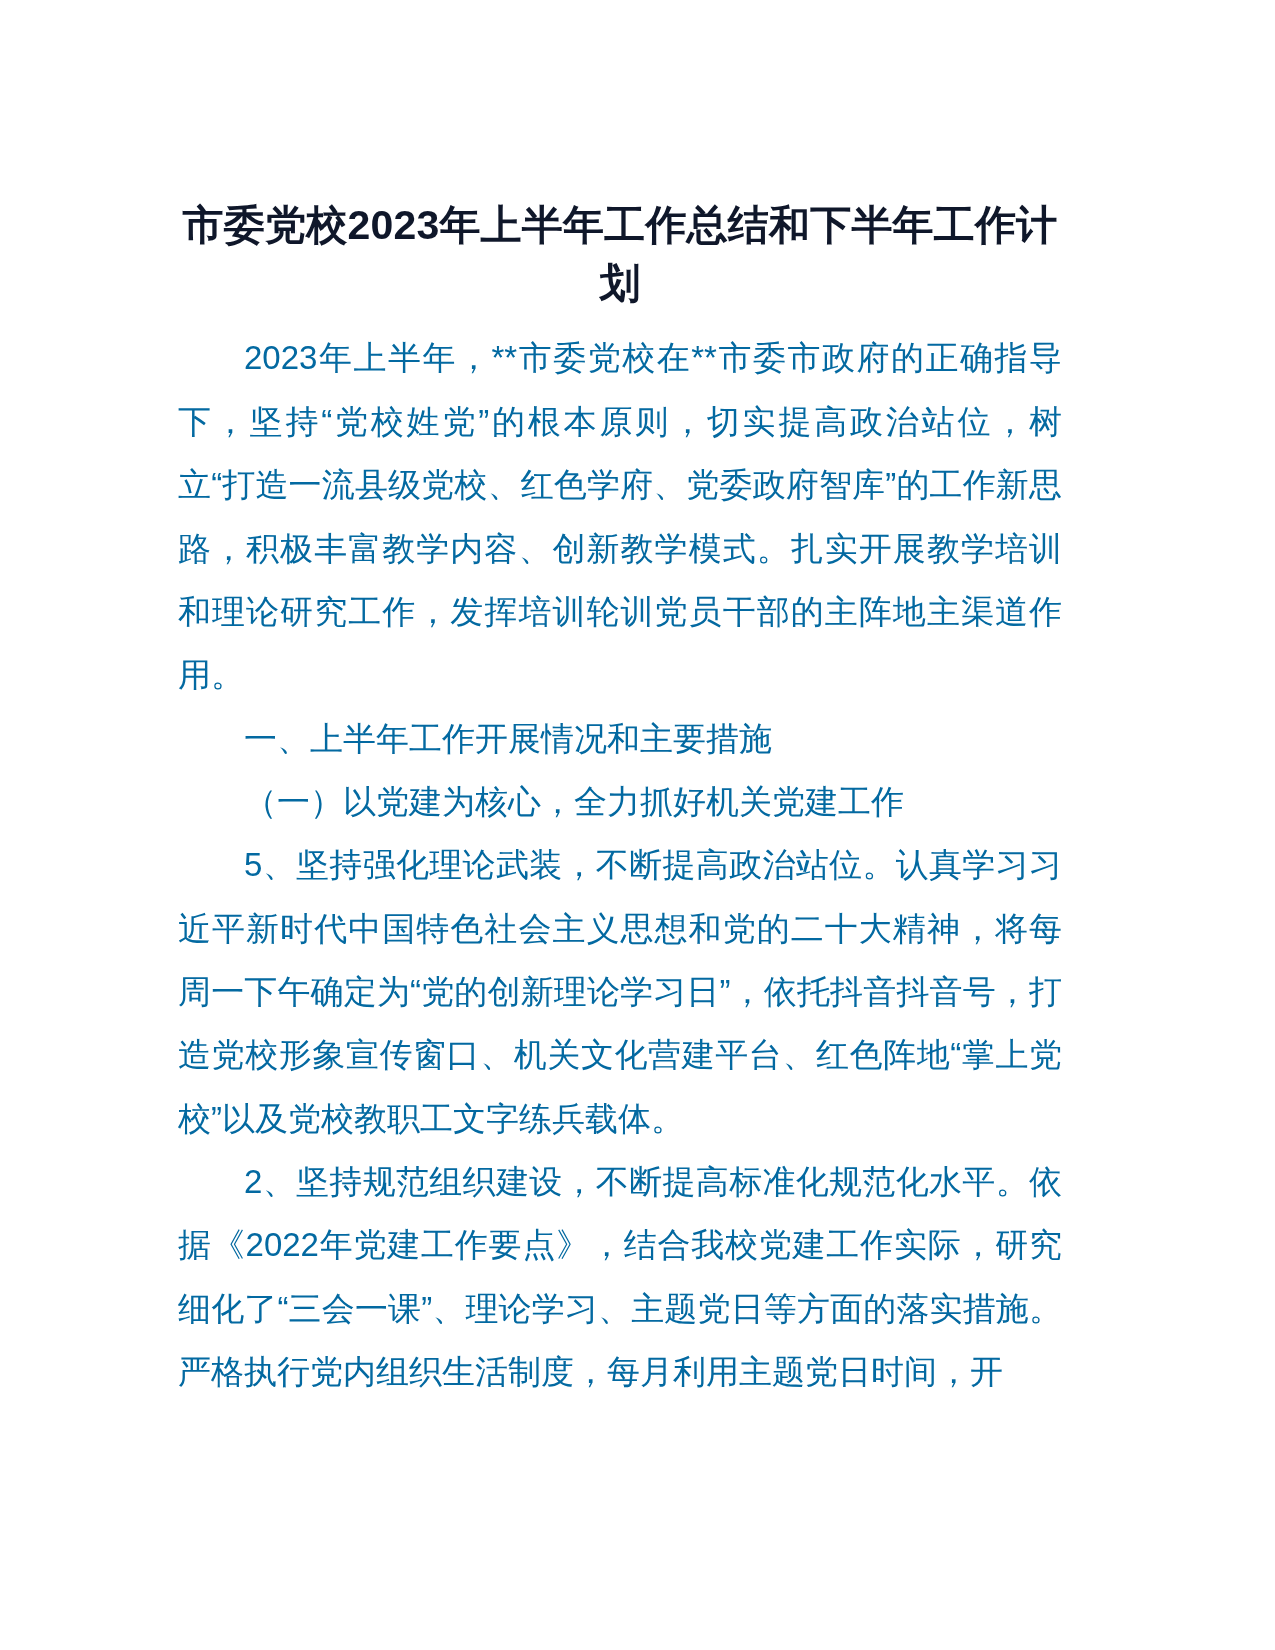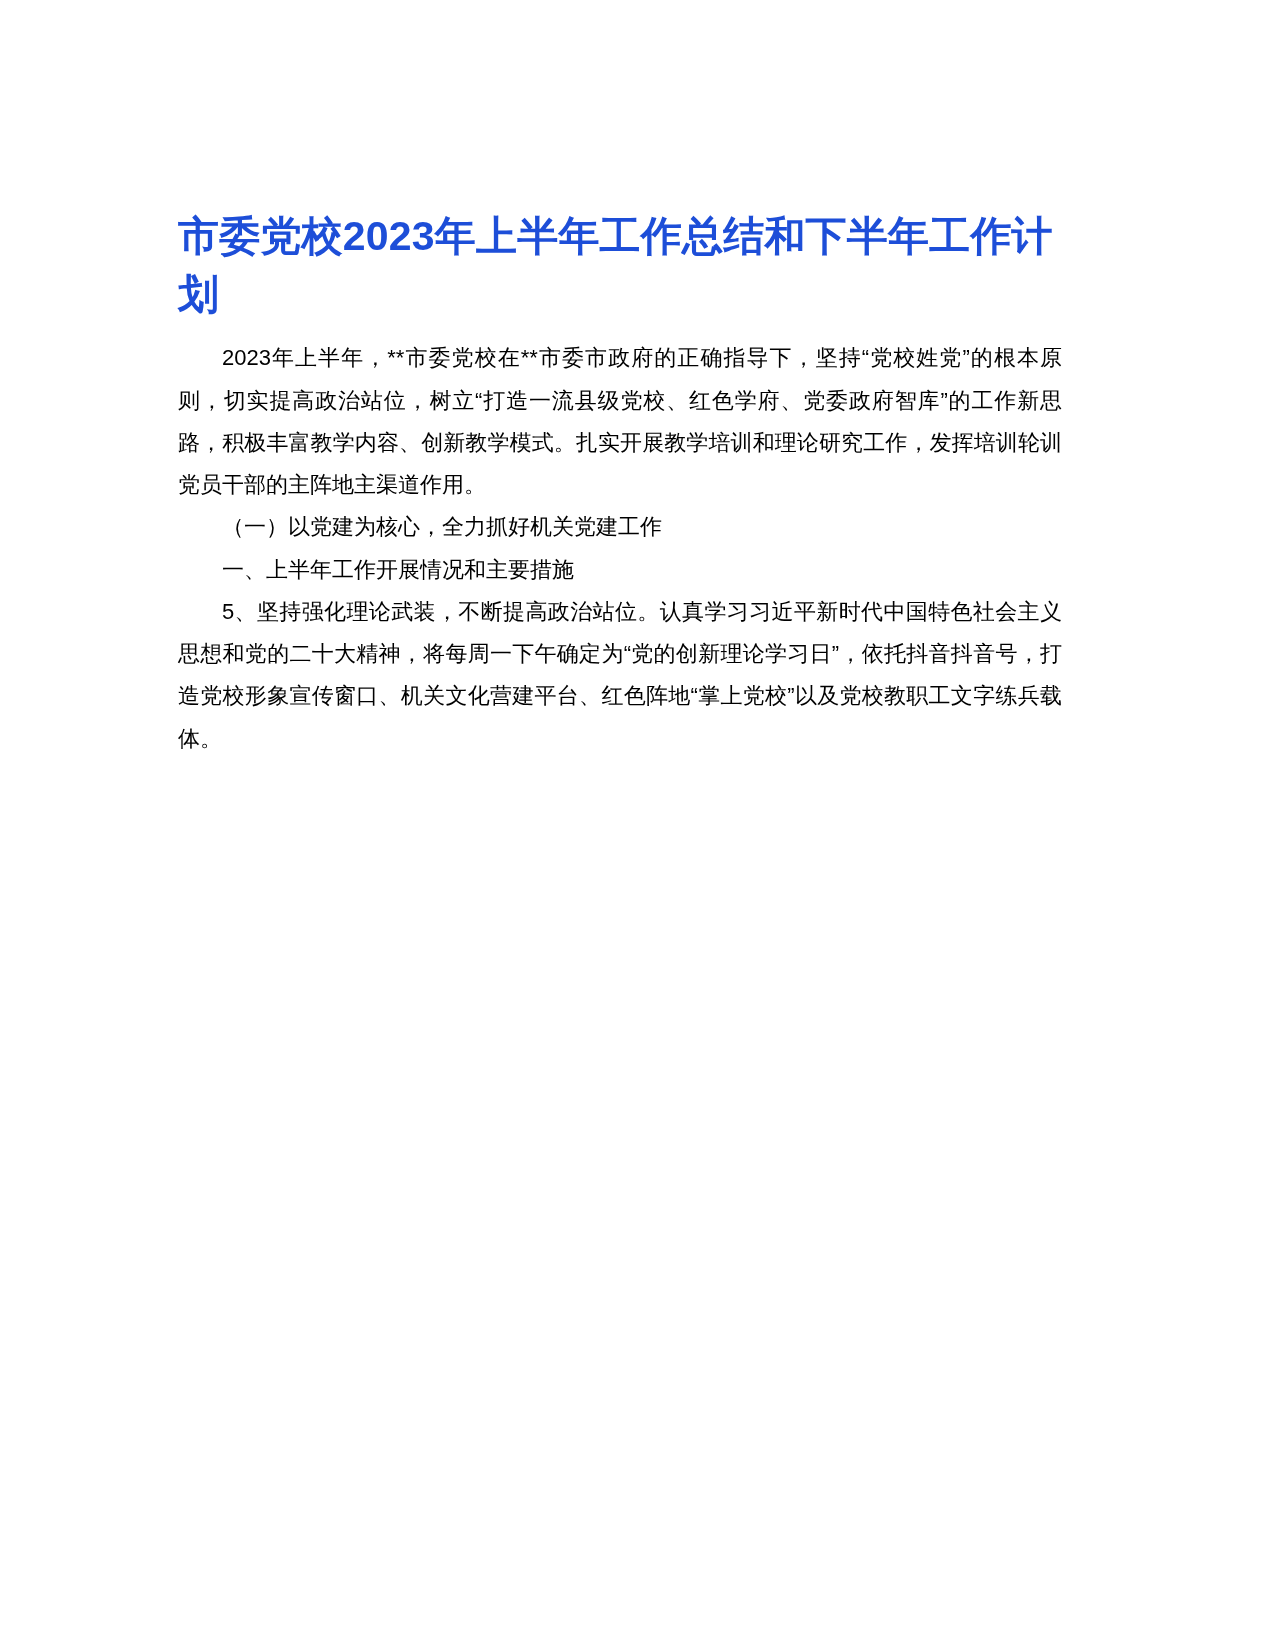--- a/index.html
+++ b/index.html
@@ -23,55 +23,56 @@
   .content {
     position: absolute;
     left: 178px;
     top: 196px;
     width: 884px;
   }
   .doc-title {
     font-size: 41px;
     font-weight: bold;
     line-height: 1.42;
-    text-align: left;
+    text-align: center;
     letter-spacing: 0.2px;
-    margin: 11px 0 14px 0;
+    margin: 0 0 14px 0;
     padding: 0;
-    color: #1d4ed8;
+    color: #0f172a;
   }
   .para {
-    font-size: 22px;
+    font-size: 33px;
     line-height: 1.92;
     text-align: justify;
     text-justify: inter-ideograph;
     margin: 0;
     padding: 0;
-    color: #000000;
+    color: #0369a1;
     text-indent: 2em;
     word-break: break-all;
   }
   .para + .para {
     margin-top: 0px;
   }
   .para.last-partial {
     text-align: justify;
   }
 </style>
 </head>
 <body>
 
 <div class="page">
   <div class="content">
 
     <h1 class="doc-title">市委党校2023年上半年工作总结和下半年工作计划</h1>
 
     <p class="para">2023年上半年，**市委党校在**市委市政府的正确指导下，坚持“党校姓党”的根本原则，切实提高政治站位，树立“打造一流县级党校、红色学府、党委政府智库”的工作新思路，积极丰富教学内容、创新教学模式。扎实开展教学培训和理论研究工作，发挥培训轮训党员干部的主阵地主渠道作用。</p>
 
+    <p class="para">一、上半年工作开展情况和主要措施</p>
+
     <p class="para">（一）以党建为核心，全力抓好机关党建工作</p>
-
-    <p class="para">一、上半年工作开展情况和主要措施</p>
 
     <p class="para">5、坚持强化理论武装，不断提高政治站位。认真学习习近平新时代中国特色社会主义思想和党的二十大精神，将每周一下午确定为“党的创新理论学习日”，依托抖音抖音号，打造党校形象宣传窗口、机关文化营建平台、红色阵地“掌上党校”以及党校教职工文字练兵载体。</p>
 
+    <p class="para last-partial">2、坚持规范组织建设，不断提高标准化规范化水平。依据《2022年党建工作要点》，结合我校党建工作实际，研究细化了“三会一课”、理论学习、主题党日等方面的落实措施。严格执行党内组织生活制度，每月利用主题党日时间，开</p>
 
   </div>
 </div>
 
 </body></html>

